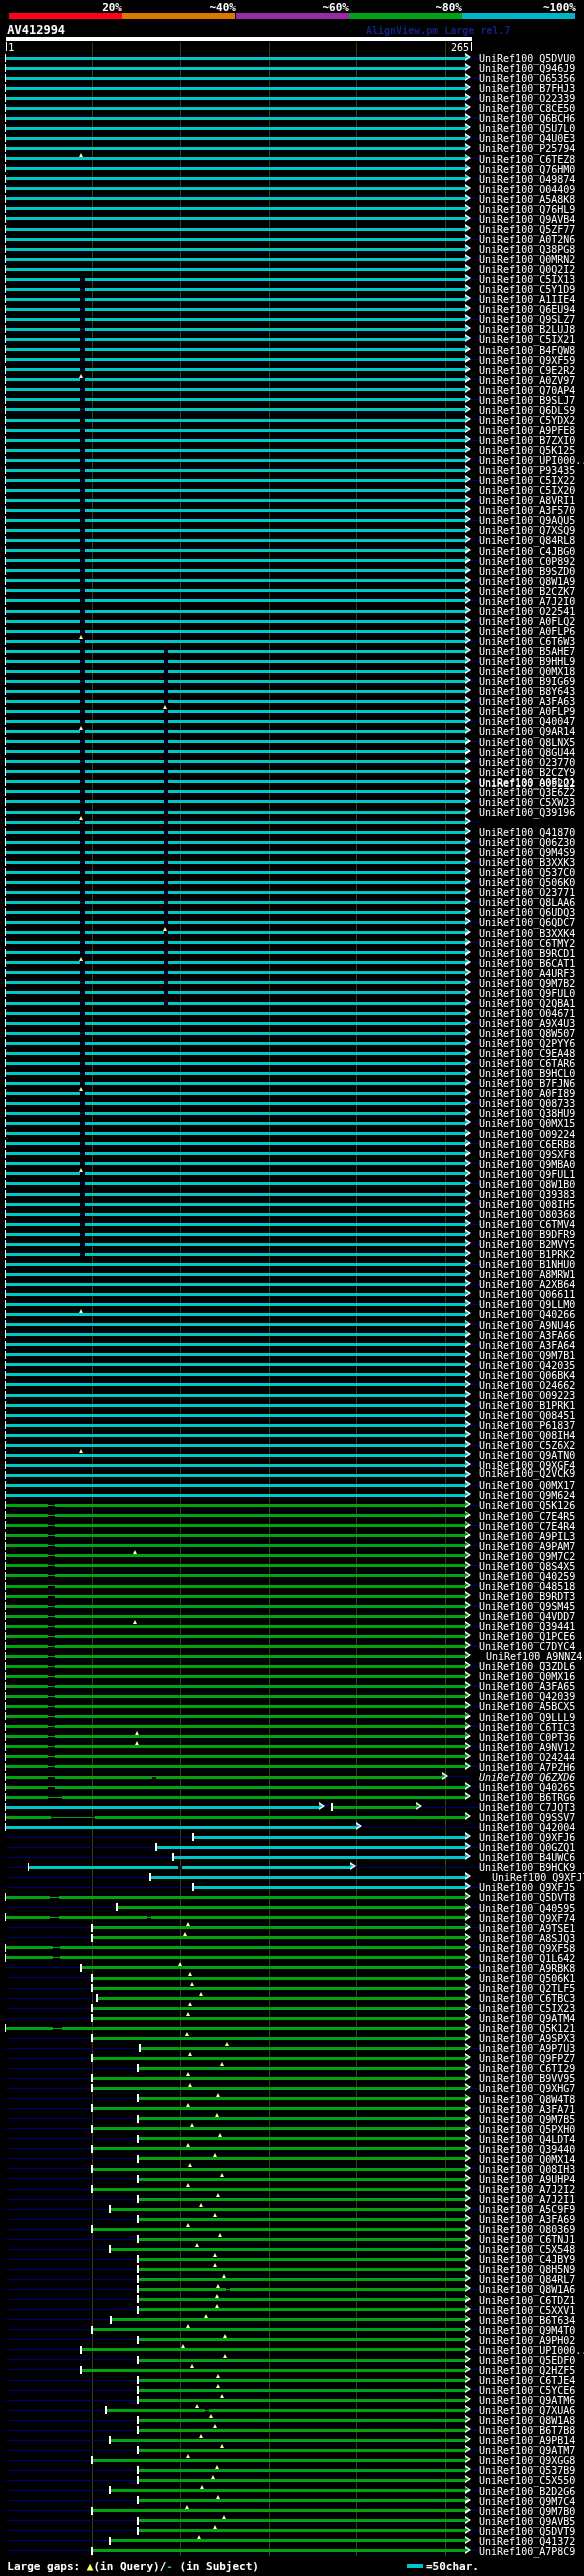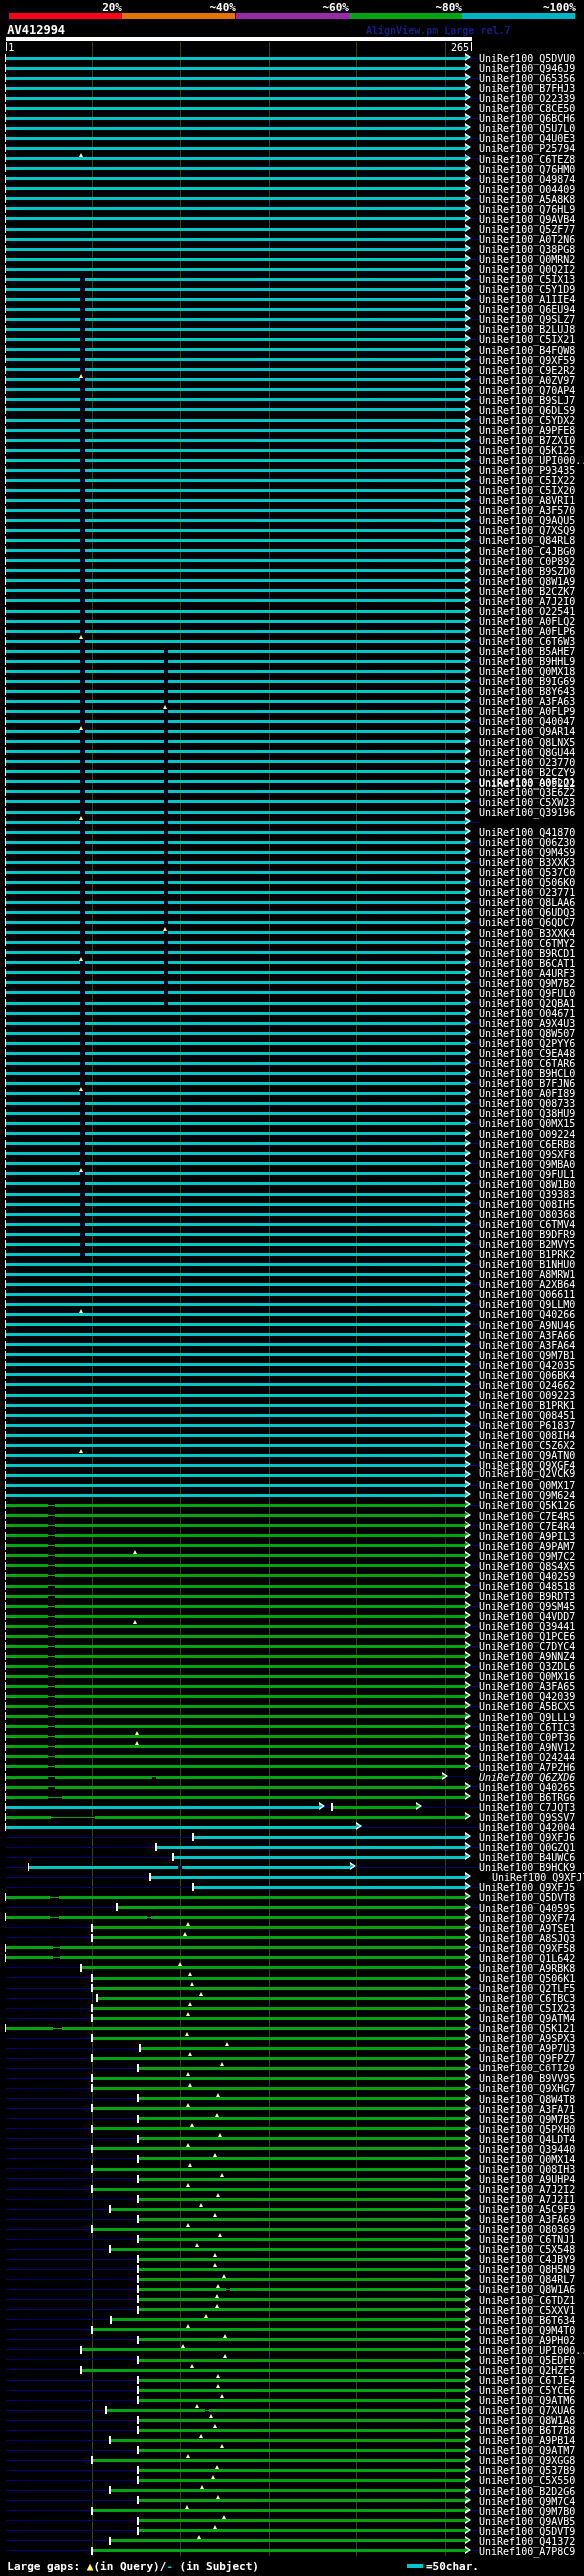--- a/index.html
+++ b/index.html
@@ -1646,21 +1646,21 @@
         <span class="lbl" style="top: 1641px;">UniRef100_C7DYC4</span>
       </div>
       <div>
         <div class="baseline" style="left: 5.5px; top: 1656px; width: 464px;"></div>
         <div class="bar" style="left: 5.5px; top: 1655px; width: 461px; background: rgb(0, 164, 16);"></div>
         <div class="tick" style="left: 4.6px; top: 1652px;"></div>
         <div class="arrow-o" style="left: 465px; top: 1651px;"></div>
         <div class="arrow-i" style="left: 465px; top: 1653px; border-left-color: rgb(0, 164, 16);"></div>
         <div class="notch" style="left: 48px; top: 1655px; width: 7px;"></div>
         <div class="nline" style="left: 48px; top: 1656px; width: 7px; background: rgb(0, 164, 16);"></div>
-        <span class="lbl" style="top: 1651px;">UniRef100_A9NNZ4</span>
+        <span class="lbl" style="top: 1651px; margin-left: 7px;">UniRef100_A9NNZ4</span>
       </div>
       <div>
         <div class="baseline" style="left: 5.5px; top: 1666px; width: 473px;"></div>
         <div class="bar" style="left: 5.5px; top: 1665px; width: 461px; background: rgb(0, 164, 16);"></div>
         <div class="tick" style="left: 4.6px; top: 1662px;"></div>
         <div class="arrow-o" style="left: 465px; top: 1661px;"></div>
         <div class="arrow-i" style="left: 465px; top: 1663px; border-left-color: rgb(0, 164, 16);"></div>
         <div class="notch" style="left: 48px; top: 1665px; width: 7px;"></div>
         <div class="nline" style="left: 48px; top: 1666px; width: 7px; background: rgb(0, 164, 16);"></div>
         <span class="lbl" style="top: 1661px;">UniRef100_Q3ZDL6</span>
@@ -2038,21 +2038,21 @@
         <div class="mark" style="left: 188px; top: 2052px;"></div>
         <span class="lbl" style="top: 2053px;">UniRef100_Q9FPZ7</span>
       </div>
       <div>
         <div class="baseline" style="left: 5.5px; top: 2068px; width: 473px;"></div>
         <div class="bar" style="left: 138px; top: 2067px; width: 329px; background: rgb(0, 164, 16);"></div>
         <div class="tick" style="left: 137px; top: 2064px;"></div>
         <div class="arrow-o" style="left: 465px; top: 2063px;"></div>
         <div class="arrow-i" style="left: 465px; top: 2065px; border-left-color: rgb(0, 164, 16);"></div>
         <div class="mark" style="left: 220px; top: 2062px;"></div>
-        <span class="lbl" style="top: 2063px; font-family: Liberation Mono, monospace;">UniRef100_C6TI29</span>
+        <span class="lbl" style="top: 2063px;">UniRef100_C6TI29</span>
       </div>
       <div>
         <div class="baseline" style="left: 5.5px; top: 2078px; width: 464px;"></div>
         <div class="bar" style="left: 92px; top: 2077px; width: 375px; background: rgb(0, 164, 16);"></div>
         <div class="tick" style="left: 91px; top: 2074px;"></div>
         <div class="arrow-o" style="left: 465px; top: 2073px;"></div>
         <div class="arrow-i" style="left: 465px; top: 2075px; border-left-color: rgb(0, 164, 16);"></div>
         <div class="mark" style="left: 186px; top: 2072px;"></div>
         <span class="lbl" style="top: 2073px;">UniRef100_B9VV95</span>
       </div>

